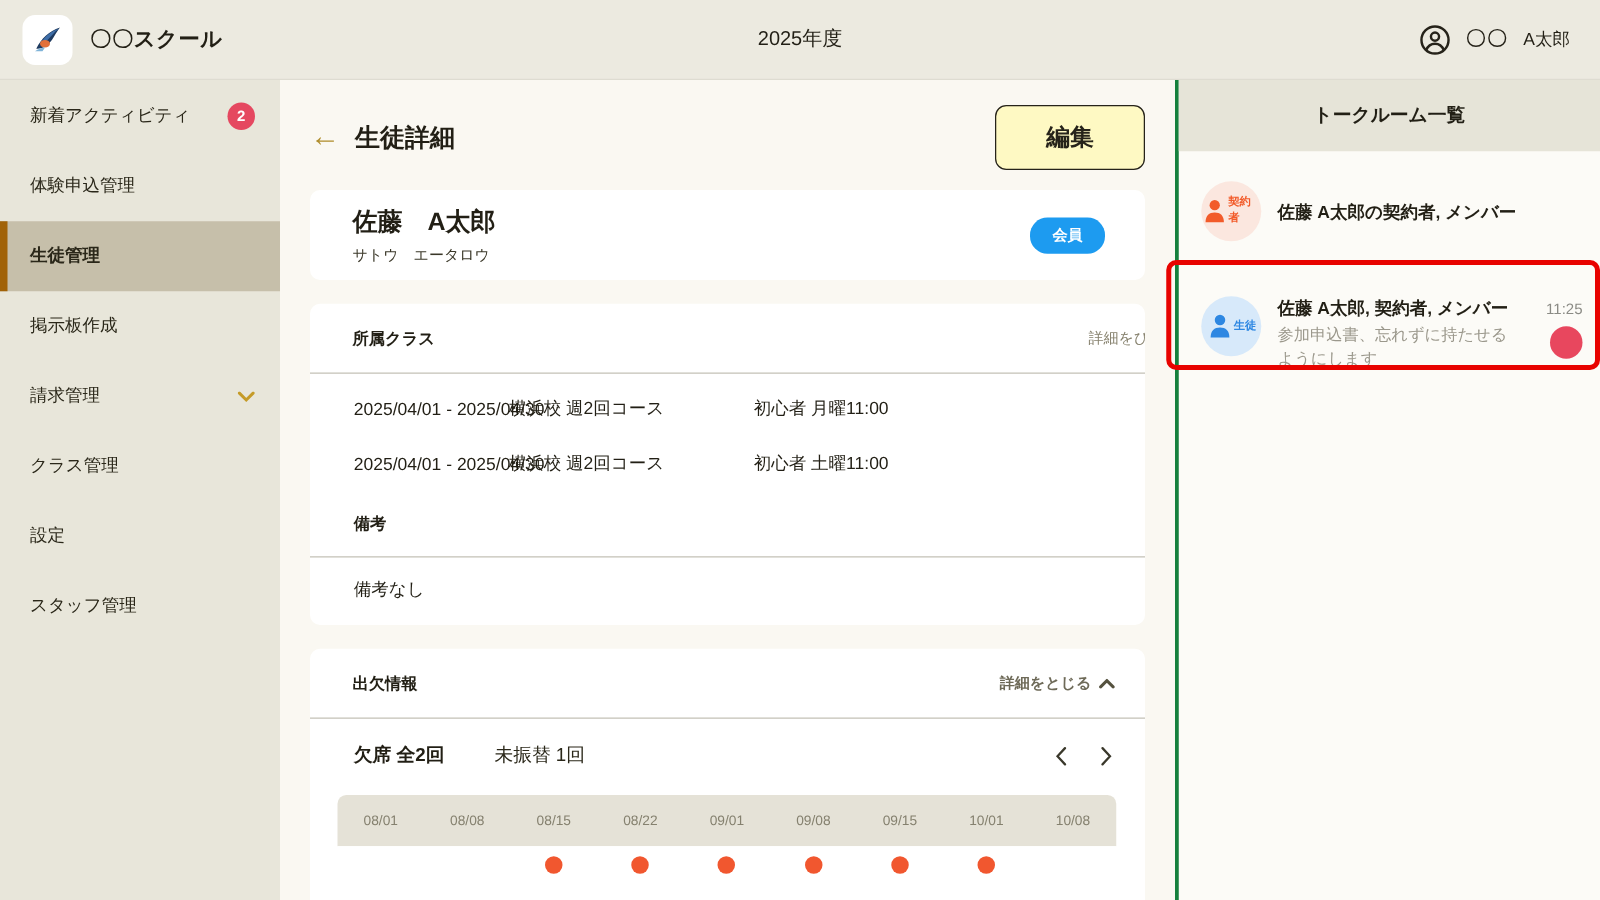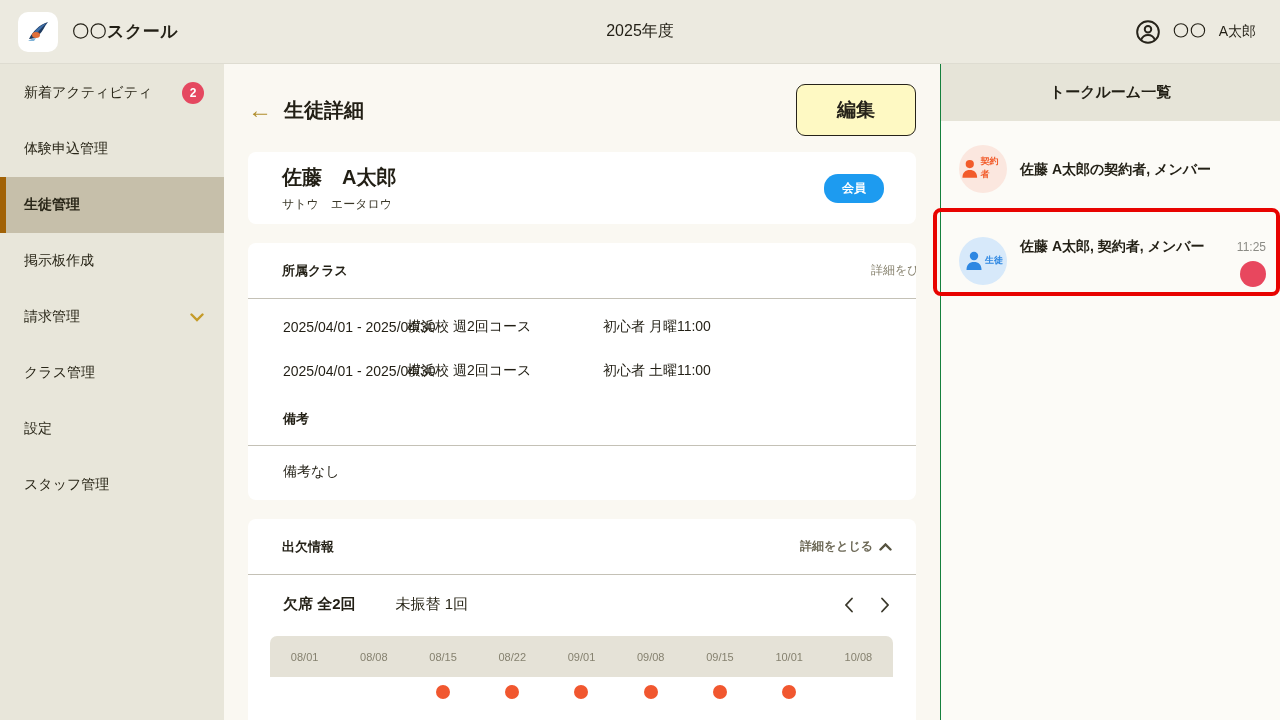--- a/index.html
+++ b/index.html
@@ -112,21 +112,21 @@
     flex:1; display:flex; align-items:center; justify-content:center;
     font-size:11px; color:#85816F;
   }
   .dots-row { margin:0 23px 0 22px; display:flex; height:40px; background:#fff; }
   .dot-cell { flex:1; display:flex; justify-content:center; align-items:flex-start; padding-top:8px; }
   .att-dot { width:14px; height:14px; border-radius:50%; background:#F1572F; }
 
   
   .panel {
     position:absolute; top:64px; right:0; width:340px; bottom:0;
-    background:#FCFBF7; border-left:1px solid #15803d;
+    background:#FCFBF7; border-left:3px solid #15803d;
   }
   .panel-head {
     height:57px; background:#E6E4D8; display:flex; align-items:center;
     justify-content:center; font-size:15px; font-weight:700;
   }
   .room {
     display:flex; padding:12px 14px 12px 18px; cursor:pointer; align-items:flex-start;
   }
   .room + .room { margin-top:10px; }
   .avatar {
@@ -349,19 +349,20 @@
         <path d="M3.5 19 C3.5 13.5, 6.5 11, 11 11 C15.5 11, 18.5 13.5, 18.5 19 Z" fill="#2D87E2"></path>
       </svg>
       <span class="avatar-label">生徒</span>
     </div>
     <div class="room-body">
       <div class="room-title-row">
         <span class="room-title">佐藤 A太郎, 契約者, メンバー</span>
         <span class="room-time">11:25</span>
       </div>
       <div class="room-msg-row">
+        <span class="room-msg">参加申込書、忘れずに持たせるようにします</span>
         <span class="unread-dot"></span>
       </div>
     </div>
   </div>
 </div>
 
 <div class="annotation"></div>
 
 </body></html>

